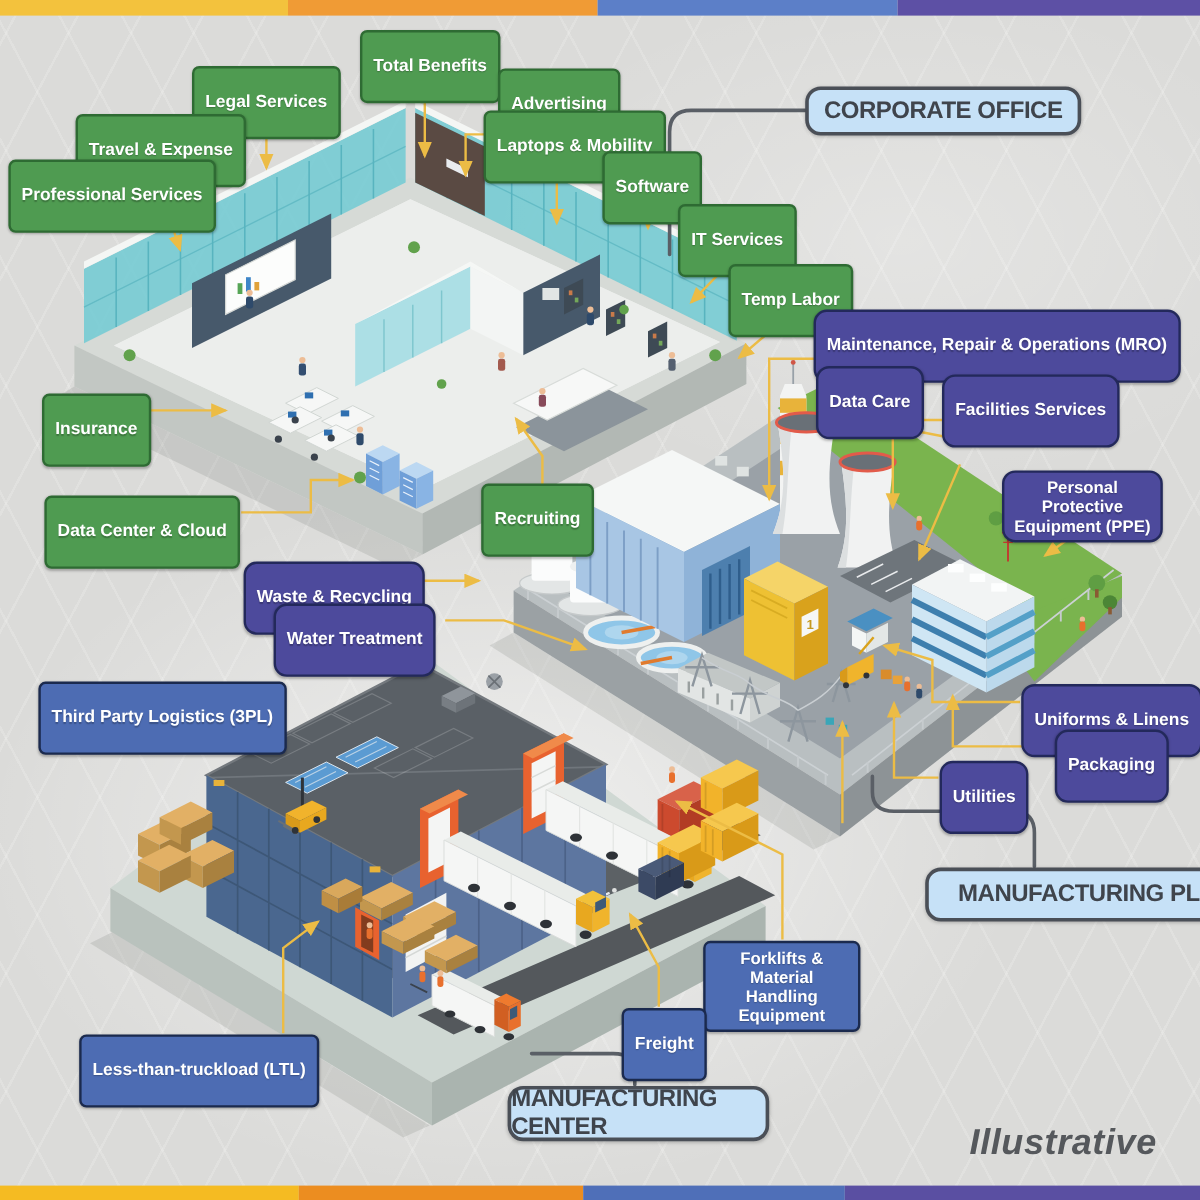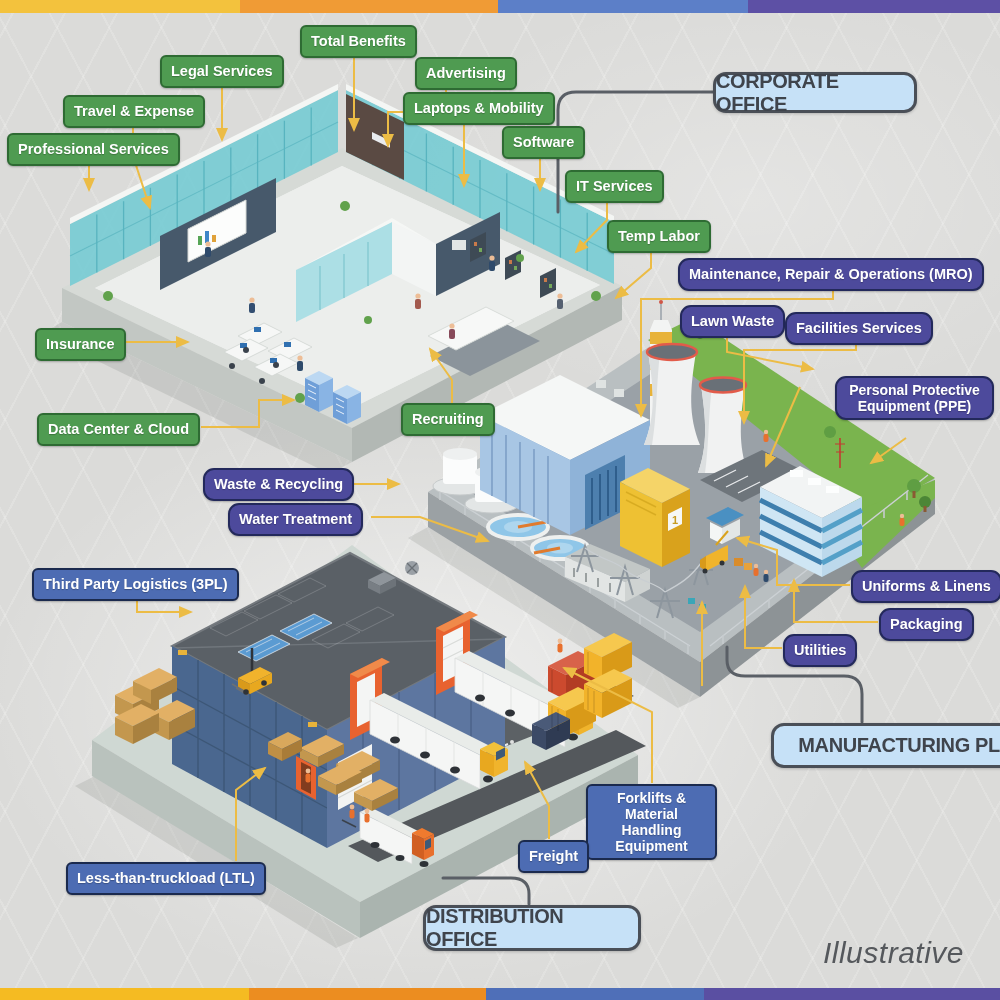--- a/index.html
+++ b/index.html
@@ -14,35 +14,35 @@
       repeating-linear-gradient(-62deg, rgba(255,255,255,.17) 0 2px, rgba(255,255,255,0) 2px 46px);
   }
   .bar{position:absolute;left:0;width:1000px;display:flex;}
   .bar.top{top:0;height:13px;}
   .bar.bottom{bottom:0;height:12px;}
   .bar .seg{height:100%;}
   svg.scene{position:absolute;left:0;top:0;}
   .lbl{
     position:absolute;box-sizing:border-box;color:#fff;
     font-weight:bold;font-size:14.5px;line-height:1.15;text-align:center;
-    padding:6px 9px;border-radius:6px;border:2px solid;white-space:nowrap;
+    padding:20px 9px;border-radius:6px;border:2px solid;white-space:nowrap;
     text-shadow:0 1px 1px rgba(0,0,0,.25);box-shadow:0 1px 2px rgba(0,0,0,.25);
   }
   .lbl.green{background:#4f9b51;border-color:#2e6b33;}
   .lbl.purple{background:#4d4a9c;border-color:#23295b;border-radius:11px;}
   .lbl.blue{background:#4d6cb3;border-color:#1b2a4e;}
   .lbl.wrap{white-space:normal;font-size:14px;padding:4px 6px;}
   .title-box{
     position:absolute;box-sizing:border-box;background:#c6e1f7;border:3px solid #4a4f57;
     border-radius:13px;color:#3f444c;font-weight:bold;font-size:20px;letter-spacing:-.4px;
     display:flex;align-items:center;justify-content:center;box-shadow:0 1px 3px rgba(0,0,0,.2);
   }
   .note{
     position:absolute;right:36px;top:936px;color:#55585c;
-    font-weight:normal;font-style:italic;font-size:30px;letter-spacing:.5px;
+    font-weight:bold;font-style:italic;font-size:30px;letter-spacing:.5px;
   }
 </style>
 </head>
 <body>
 
 <div class="canvas">
 
   <div class="bar top">
     <div class="seg" style="width:240px;background:#f3c23d"></div>
     <div class="seg" style="width:258px;background:#f09b35"></div>
@@ -596,33 +596,33 @@
   <div class="lbl green" style="left:403px;top:92px">Laptops &amp; Mobility</div>
   <div class="lbl green" style="left:7px;top:133px">Professional Services</div>
   <div class="lbl green" style="left:502px;top:126px">Software</div>
   <div class="lbl green" style="left:565px;top:170px">IT Services</div>
   <div class="lbl green" style="left:607px;top:220px">Temp Labor</div>
   <div class="lbl green" style="left:35px;top:328px">Insurance</div>
   <div class="lbl green" style="left:37px;top:413px">Data Center &amp; Cloud</div>
   <div class="lbl green" style="left:401px;top:403px">Recruiting</div>
 
   <div class="lbl purple" style="left:678px;top:258px">Maintenance, Repair &amp; Operations (MRO)</div>
-  <div class="lbl purple" style="left:680px;top:305px">Lawn Waste</div>
+  <div class="lbl purple" style="left:680px;top:305px">Data Care</div>
   <div class="lbl purple" style="left:785px;top:312px">Facilities Services</div>
-  <div class="lbl purple wrap" style="left:835px;top:376px;width:159px">Personal Protective Equipment (PPE)</div>
+  <div class="lbl purple wrap" style="left:835px;top:392px;width:134px">Personal Protective Equipment (PPE)</div>
   <div class="lbl purple" style="left:203px;top:468px">Waste &amp; Recycling</div>
   <div class="lbl purple" style="left:228px;top:503px">Water Treatment</div>
   <div class="lbl purple" style="left:851px;top:570px">Uniforms &amp; Linens</div>
   <div class="lbl purple" style="left:879px;top:608px">Packaging</div>
   <div class="lbl purple" style="left:783px;top:634px">Utilities</div>
 
   <div class="lbl blue" style="left:32px;top:568px">Third Party Logistics (3PL)</div>
   <div class="lbl blue wrap" style="left:586px;top:784px;width:131px">Forklifts &amp; Material Handling Equipment</div>
   <div class="lbl blue" style="left:518px;top:840px">Freight</div>
   <div class="lbl blue" style="left:66px;top:862px">Less-than-truckload (LTL)</div>
 
-  <div class="title-box" style="left:713px;top:72px;width:204px;height:41px">CORPORATE OFFICE</div>
+  <div class="title-box" style="left:671px;top:72px;width:230px;height:41px">CORPORATE OFFICE</div>
   <div class="title-box" style="left:771px;top:723px;width:296px;height:45px">MANUFACTURING PLANT</div>
-  <div class="title-box" style="left:423px;top:905px;width:218px;height:46px">DISTRIBUTION OFFICE</div>
+  <div class="title-box" style="left:423px;top:905px;width:218px;height:46px">MANUFACTURING CENTER</div>
 
   <div class="note">Illustrative</div>
 
 </div>
 
 </body></html>

